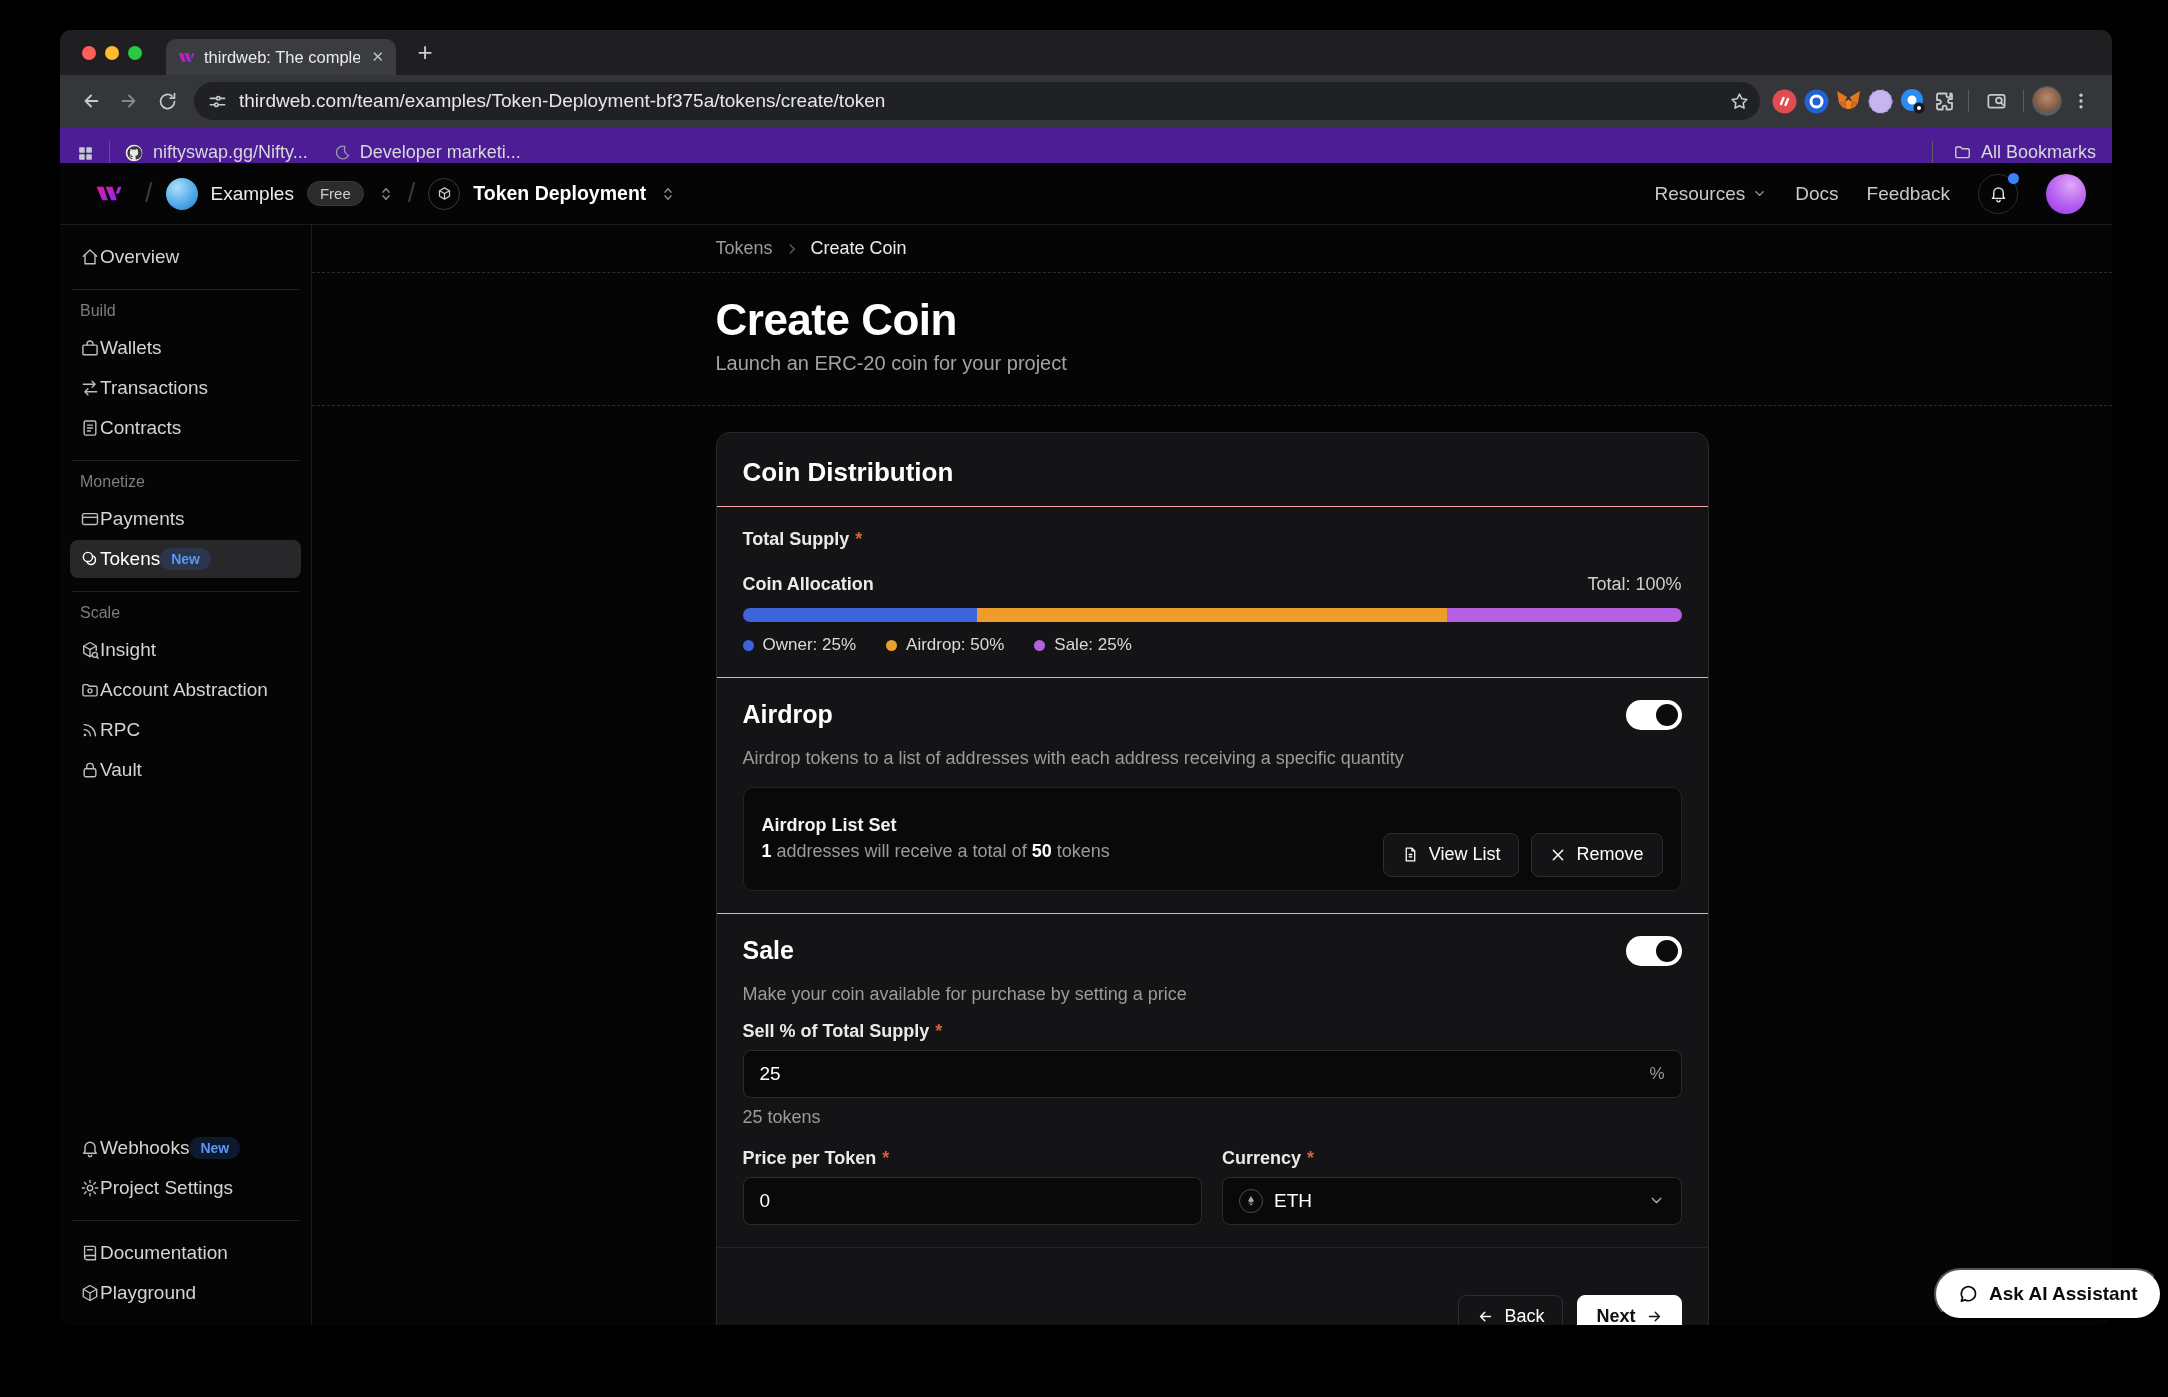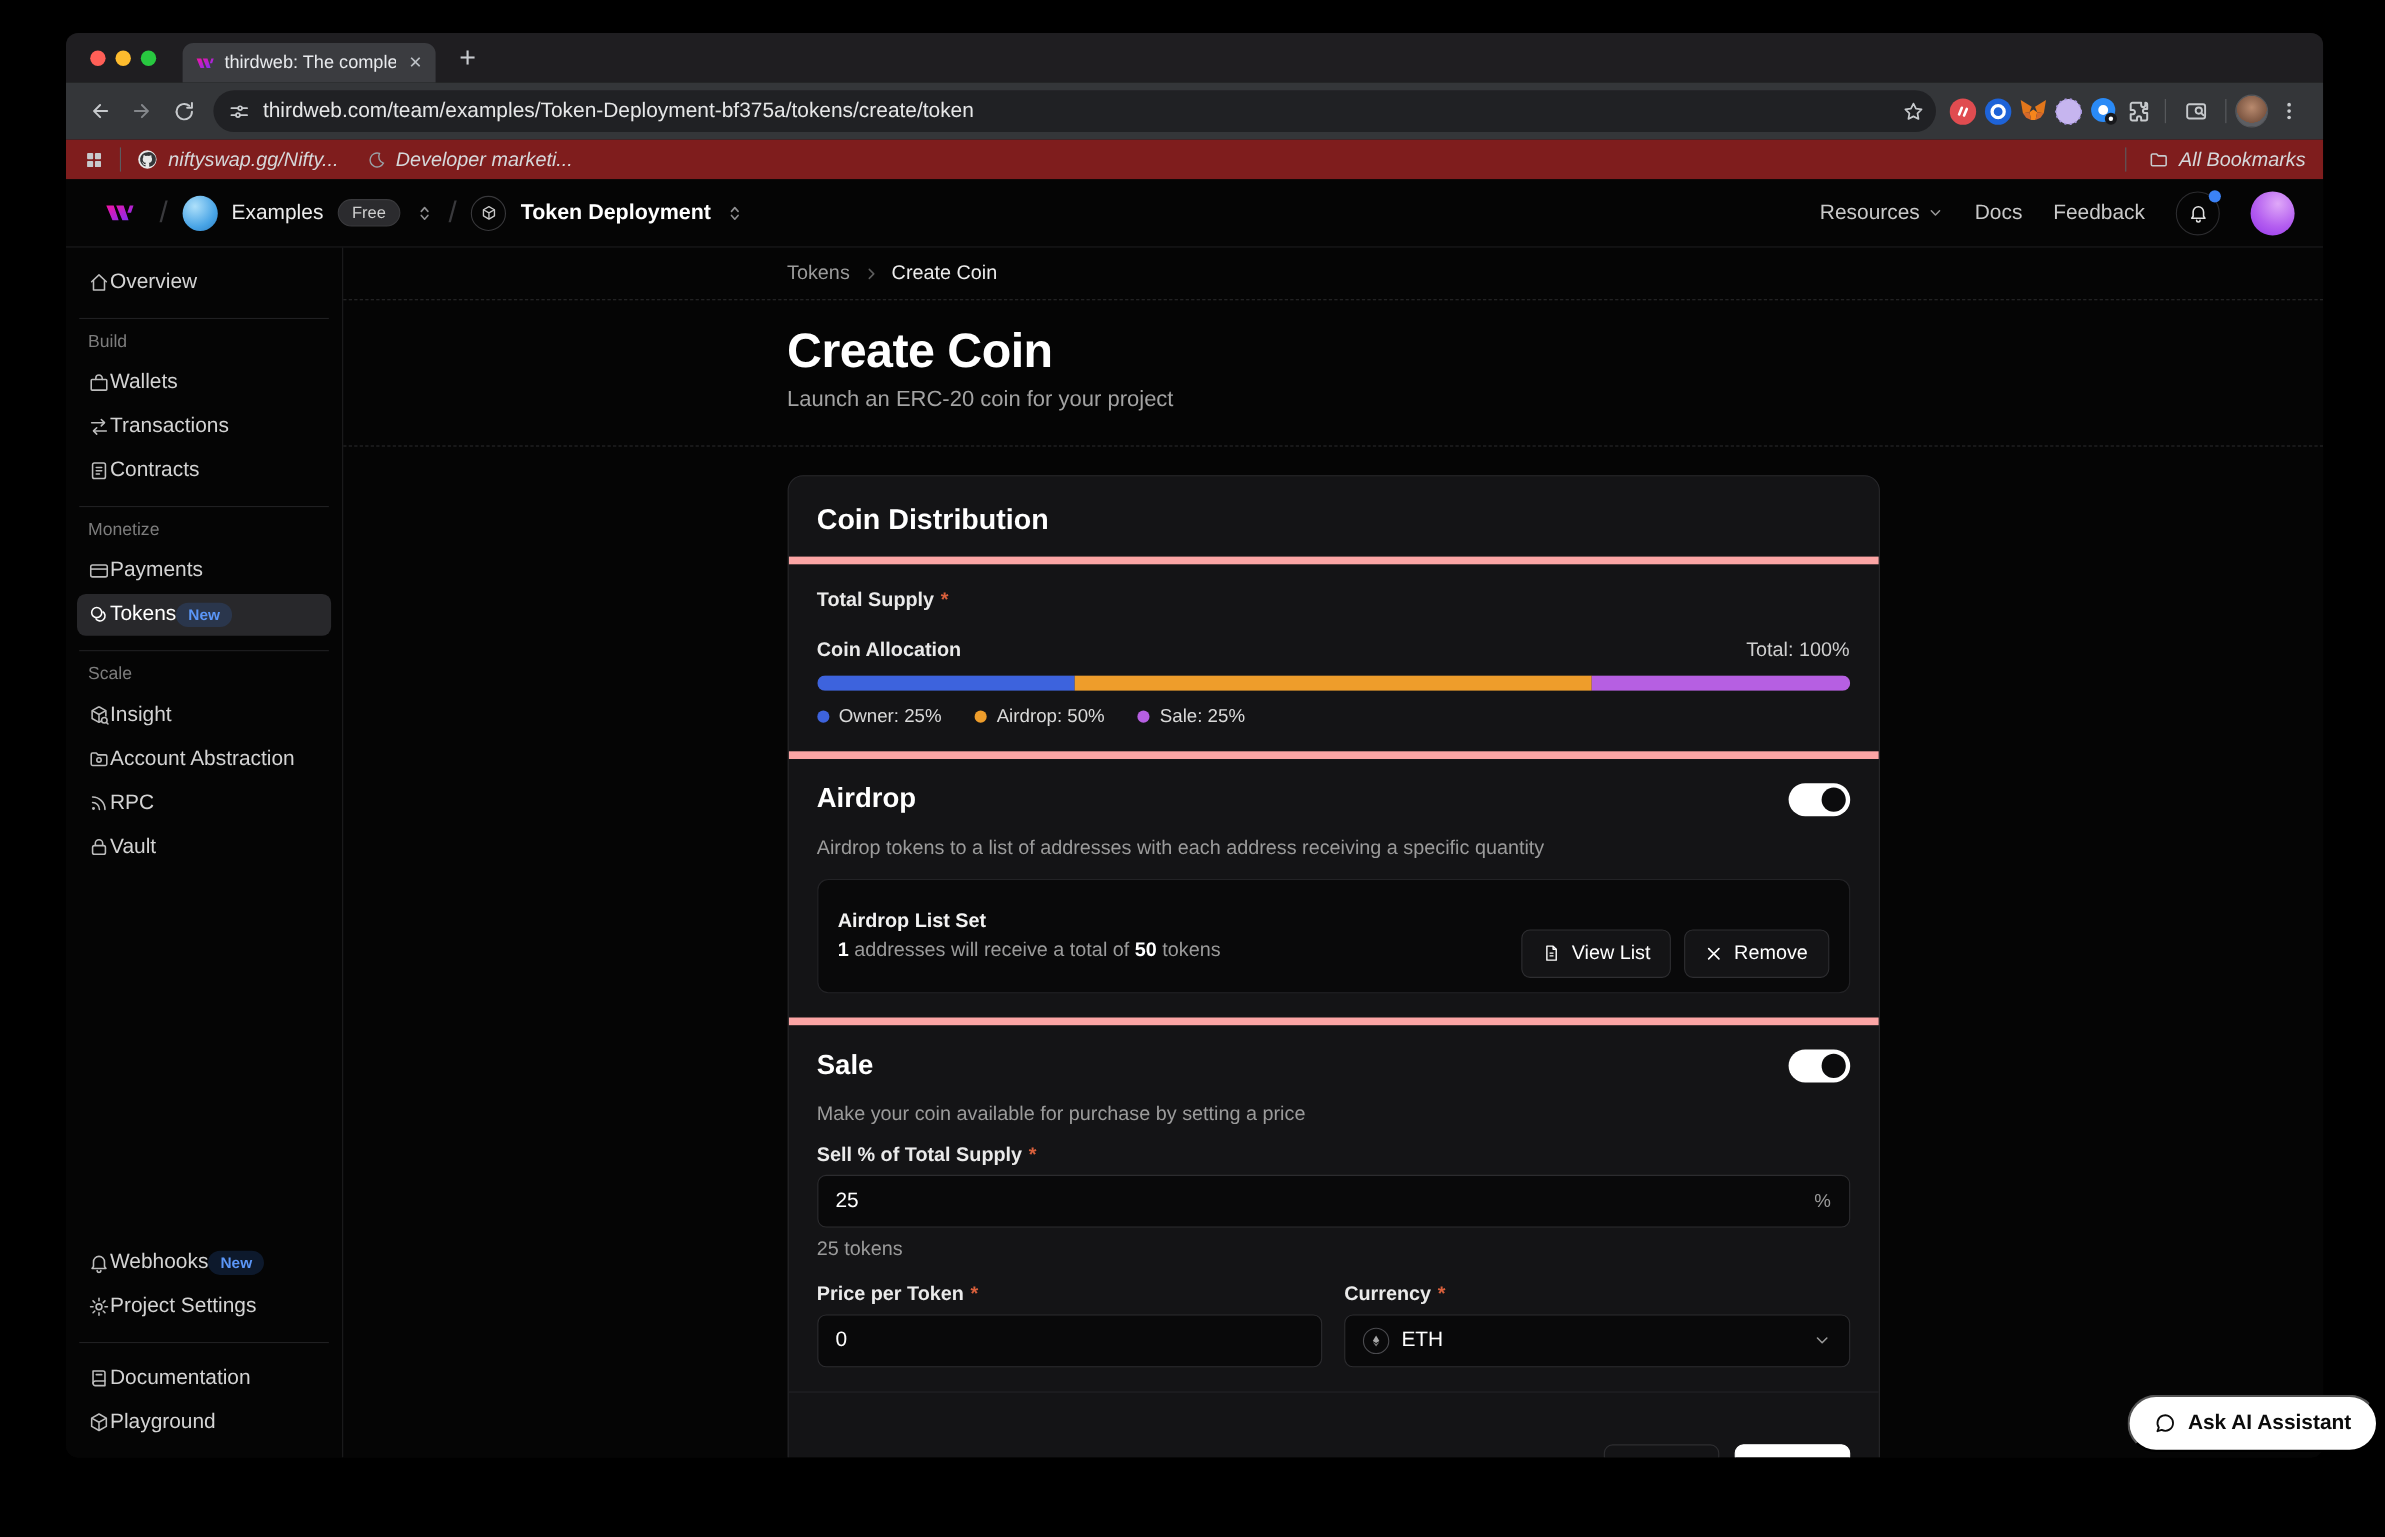--- a/index.html
+++ b/index.html
@@ -22,21 +22,21 @@
   .toolbar{height:52px;flex:none;background:#343639;display:flex;align-items:center;padding:0 12px;}
   .tbtn{width:38px;height:38px;border-radius:50%;display:flex;align-items:center;justify-content:center;color:#c7cacd;flex:none;}
   .tbtn.dim{color:#84878b;}
   .urlbar{flex:1;min-width:0;height:38px;background:#202124;border-radius:19px;display:flex;align-items:center;gap:12px;padding:0 10px 0 14px;margin:0 8px;}
   .url-text{flex:1;min-width:0;white-space:nowrap;overflow:hidden;color:#e6e7e8;font-size:19px;}
   .ext{width:32px;height:32px;display:flex;align-items:center;justify-content:center;flex:none;}
   .vsep{width:1px;height:22px;background:#5a5c60;margin:0 8px;flex:none;}
   .chrome-avatar{width:30px;height:30px;border-radius:50%;background:radial-gradient(circle at 50% 38%,#b98a6e,#7c5642 62%,#5c5e63 63%);border:1px solid #55575b;flex:none;}
 
   
-  .bookmarks{height:36px;flex:none;background:#7f1d1d;display:flex;align-items:center;padding:0 16px;font-size:18px;color:#d6d8da;font-style:italic;}
+  .bookmarks{height:36px;flex:none;background:#4c1d95;display:flex;align-items:flex-end;padding:0 16px;font-size:18px;color:#d6d8da;}
   .bm{display:flex;align-items:center;gap:9px;margin-right:26px;white-space:nowrap;}
   .bm-spacer{flex:1;}
 
   
   .page{flex:1;min-height:0;background:#050505;display:flex;flex-direction:column;}
   .dashnav{height:62px;flex:none;display:flex;align-items:center;justify-content:space-between;padding:0 26px;border-bottom:1px solid #1d1d1f;}
   .nav-left{display:flex;align-items:center;gap:13px;}
   .slash{color:#3a3a3d;font-size:27px;font-weight:300;}
   .org-avatar{width:32px;height:32px;border-radius:50%;background:radial-gradient(circle at 35% 30%,#aee0fa,#48a4e6 62%,#2b7cc0);flex:none;}
   .navname{font-size:19px;color:#ececec;}
@@ -73,21 +73,21 @@
   .crumb-cur{color:#ececec;}
   .header-block{flex:none;border-bottom:1px dashed #2c2c2e;padding:24px 0 30px;}
   .page-title{font-size:44px;font-weight:700;color:#fff;letter-spacing:-.5px;line-height:1.05;}
   .page-sub{font-size:20px;color:#a3a3a3;margin-top:9px;}
   .content{flex:1;padding-top:26px;}
 
   
   .card{background:#141416;border:1px solid #28282b;border-radius:14px;overflow:hidden;}
   .card-header{padding:24px 26px 18px;}
   .card-title{font-size:26px;font-weight:700;color:#fff;}
-  .section{padding:22px 26px;border-top:7px solid #fca5a5;}
+  .section{padding:22px 26px;border-top:1px solid #fca5a5;}
   .field-label{font-size:18px;font-weight:600;color:#eaeaea;display:flex;gap:6px;align-items:baseline;}
   .req{color:#d9603c;}
   .inputbox{margin-top:8px;height:48px;background:#09090a;border:1px solid #2c2c2f;border-radius:8px;display:flex;align-items:center;padding:0 16px;gap:10px;}
   .inputbox input{flex:1;min-width:0;background:transparent;border:0;outline:0;color:#fff;font-size:19px;font-family:inherit;}
   .unit{color:#9b9b9b;font-size:17px;flex:none;}
   .alloc-head{display:flex;justify-content:space-between;margin-top:24px;font-size:18px;align-items:baseline;}
   .alloc-label{color:#eaeaea;font-weight:600;}
   .alloc-total{color:#cfcfcf;}
   .alloc-bar{margin-top:13px;height:14px;border-radius:7px;overflow:hidden;display:flex;background:#222;}
   .alloc-seg{height:100%;}

